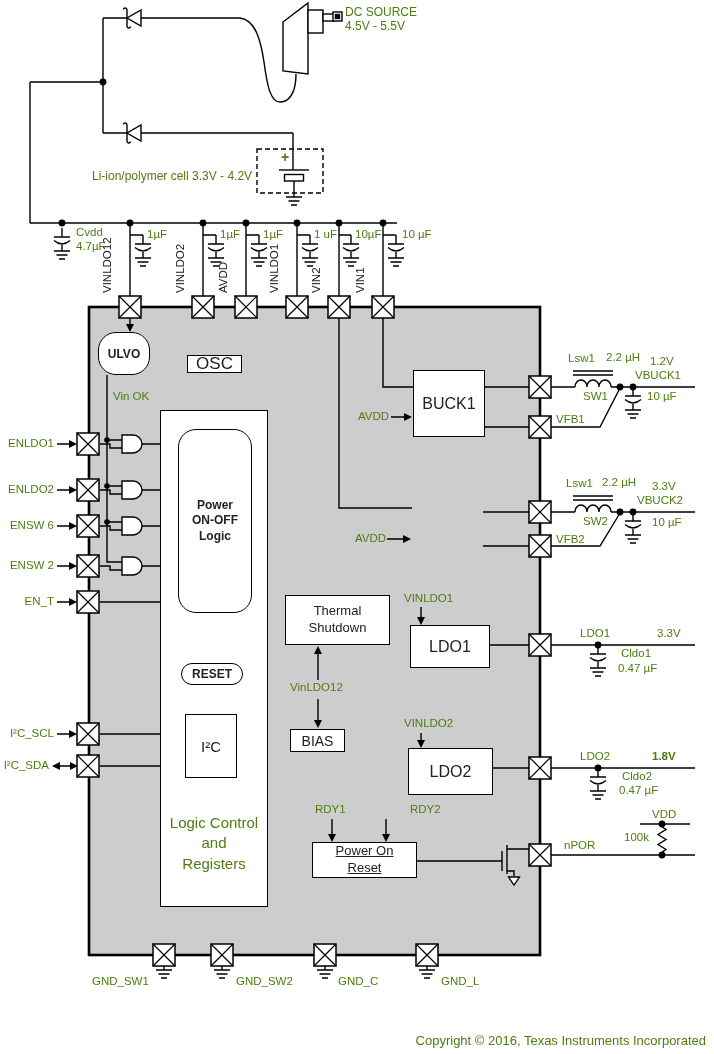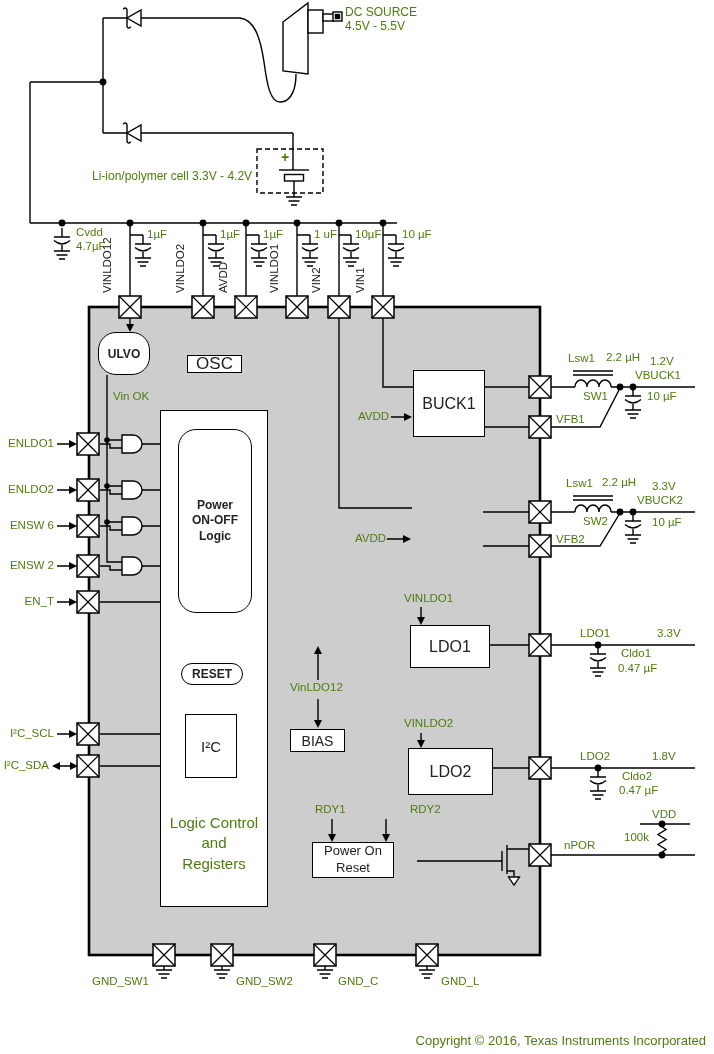--- a/index.html
+++ b/index.html
@@ -204,25 +204,27 @@
 <div class="lbl" style="left:160px;top:813px;width:108px;text-align:center;white-space:pre-line;font-size:15px;line-height:1.35;">Logic Control
 and
 Registers</div>
 <div class="block b" style="left:98px;top:332px;width:52px;height:43px;font-size:12px;">ULVO</div>
 <div class="block" style="left:187px;top:355px;width:55px;height:18px;font-size:17px;">OSC</div>
 <div class="block b" style="left:178px;top:429px;width:74px;height:184px;font-size:12px;line-height:1.3;">Power
 ON-OFF
 Logic</div>
 <div class="block b" style="left:181px;top:663px;width:62px;height:22px;font-size:12px;">RESET</div>
 <div class="block" style="left:185px;top:714px;width:52px;height:64px;font-size:15px;">I²C</div>
+<div class="block" style="left:285px;top:595px;width:105px;height:50px;font-size:13px;line-height:1.3;">Thermal
+Shutdown</div>
 <div class="block" style="left:290px;top:729px;width:55px;height:23px;font-size:14px;">BIAS</div>
 <div class="block" style="left:413px;top:370px;width:72px;height:67px;font-size:16px;">BUCK1</div>
 <div class="block" style="left:410px;top:625px;width:80px;height:43px;font-size:16px;">LDO1</div>
 <div class="block" style="left:408px;top:748px;width:85px;height:47px;font-size:16px;">LDO2</div>
-<div class="block" style="left:312px;top:842px;width:82px;height:36px;font-size:13px;line-height:1.3;">Power On
+<div class="block" style="left:312px;top:842px;width:105px;height:36px;font-size:13px;line-height:1.3;text-decoration:underline;">Power On
 Reset</div>
 
 <div class="lbl" style="left:345px;top:5px;font-size:12px;">DC SOURCE</div>
 <div class="lbl" style="left:345px;top:19px;font-size:12px;">4.5V - 5.5V</div>
 <div class="lbl" style="left:92px;top:169px;font-size:12px;">Li-ion/polymer cell 3.3V - 4.2V</div>
 <div class="lbl" style="left:281px;top:149px;font-size:14px;font-weight:bold;">+</div>
 
 <div class="lbl" style="left:76px;top:226px;">Cvdd</div>
 <div class="lbl" style="left:76px;top:240px;">4.7µF</div>
 <div class="lbl" style="left:147px;top:228px;">1µF</div>
@@ -271,21 +273,21 @@
 <div class="lbl" style="left:583px;top:515px;">SW2</div>
 <div class="lbl" style="left:652px;top:516px;">10 µF</div>
 <div class="lbl" style="left:556px;top:533px;">VFB2</div>
 
 <div class="lbl" style="left:580px;top:627px;">LDO1</div>
 <div class="lbl" style="left:657px;top:627px;">3.3V</div>
 <div class="lbl" style="left:621px;top:647px;">Cldo1</div>
 <div class="lbl" style="left:618px;top:662px;">0.47 µF</div>
 
 <div class="lbl" style="left:580px;top:750px;">LDO2</div>
-<div class="lbl" style="left:652px;top:750px;">1.8V</div>
+<div class="lbl" style="left:652px;top:750px;font-weight:bold;">1.8V</div>
 <div class="lbl" style="left:622px;top:770px;">Cldo2</div>
 <div class="lbl" style="left:619px;top:784px;">0.47 µF</div>
 
 <div class="lbl" style="left:564px;top:839px;">nPOR</div>
 <div class="lbl" style="left:652px;top:808px;">VDD</div>
 <div class="lbl" style="left:624px;top:831px;">100k</div>
 
 <div class="lbl" style="left:92px;top:975px;">GND_SW1</div>
 <div class="lbl" style="left:236px;top:975px;">GND_SW2</div>
 <div class="lbl" style="left:338px;top:975px;">GND_C</div>

